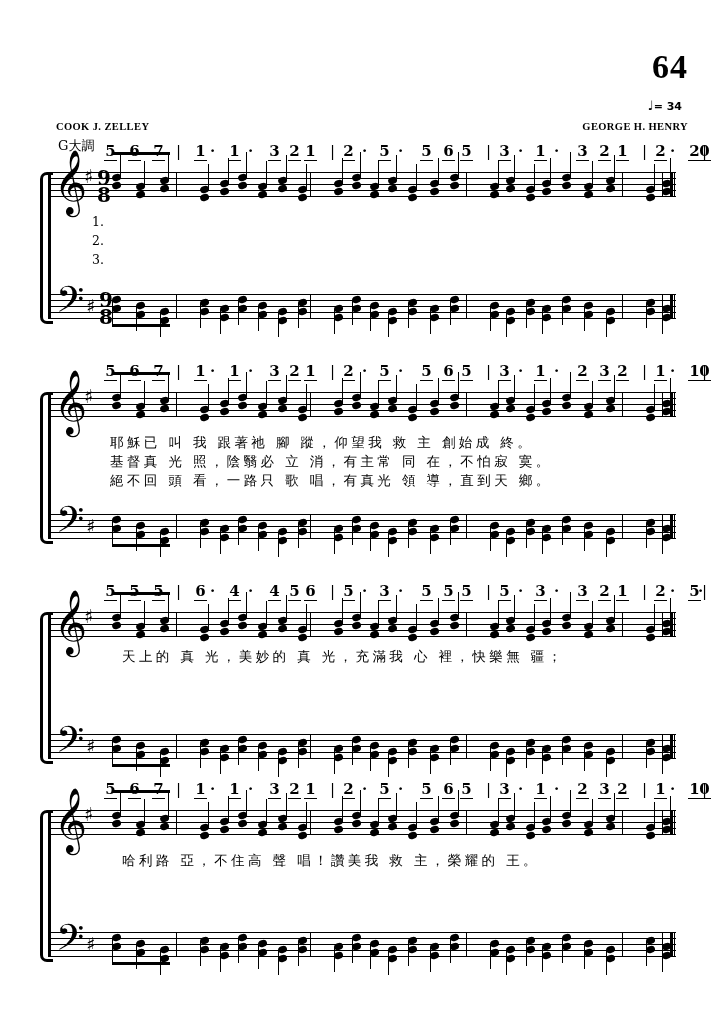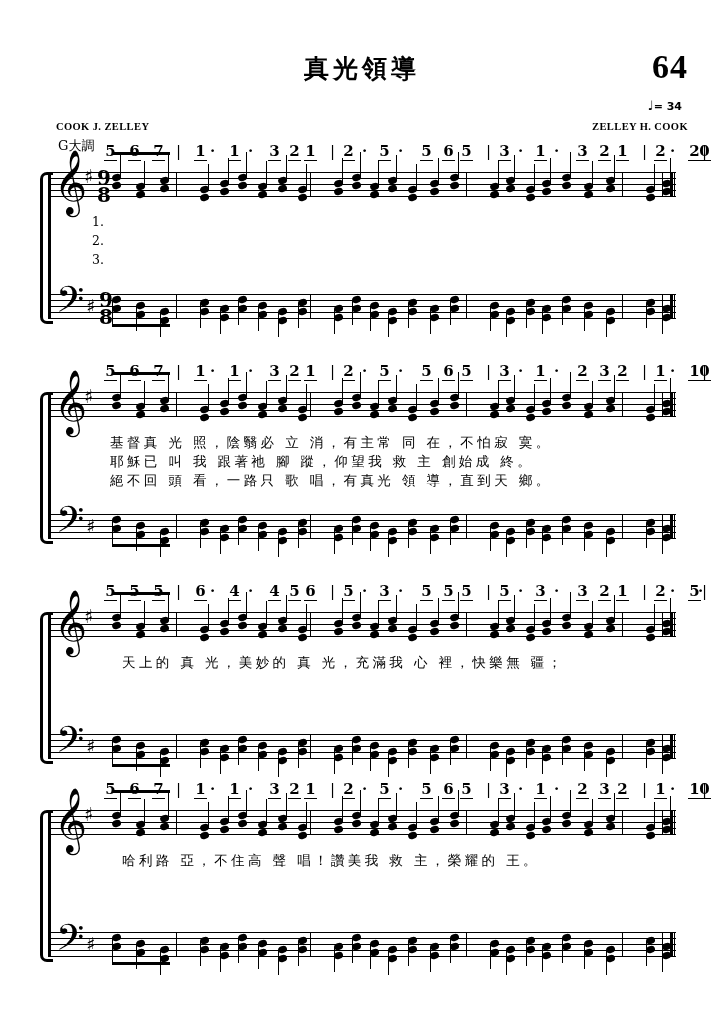--- a/index.html
+++ b/index.html
@@ -211,26 +211,25 @@
   .lyrics .ln-text.centered {
     left: 74px;
   }
 </style>
 </head>
 <body>
 
 <div class="page">
 
   <div class="hymn-number">64</div>
-  <div class="title">真光領導</div>
   <div class="tempo">
     <span class="note-glyph">♩</span><span>= 34</span>
   </div>
   <div class="author-left">COOK J. ZELLEY</div>
-  <div class="author-right">ZELLEY H. COOK</div>
+  <div class="author-right">GEORGE H. HENRY</div>
   <div class="keysig"><span class="big">G大調</span></div>
 
   <div class="system" id="sys1" style="top:140px;">
     <div class="numline">
         <div class="cell u1" style="left: 56px; width: 13px;">5</div>
         <div class="cell u1" style="left: 80px; width: 13px;">6</div>
         <div class="cell u1" style="left: 104px; width: 13px;">7</div>
         <div class="cell bar" style="left: 124px; width: 13px;">|</div>
         <div class="cell u1" style="left: 146px; width: 13px;">1</div>
         <div class="cell dotmark" style="left: 158px; width: 13px;">·</div>
@@ -683,25 +682,25 @@
         <div class="nh" style="left: 614px; top: 22px;"></div>
         <div class="nh" style="left: 614px; top: 139px;"></div>
         <div class="stem" style="left: 614px; top: 143px; height: 25px;"></div>
         <div class="nh" style="left: 614px; top: 148px;"></div>
         <div class="beam" style="left: 64px; top: -14px; width: 58px;"></div>
         <div class="beam" style="left: 64px; top: 158px; width: 58px;"></div>
       </div>
     <div class="lyrics" style="top: 74px;">
         <div class="lyricline">
           <span class="ln-no"></span>
-          <span class="ln-text">基督真 光 照，陰翳必 立 消，有主常 同 在，不怕寂 寞。</span>
+          <span class="ln-text">耶穌已 叫 我 跟著祂 腳 蹤，仰望我 救 主 創始成 終。</span>
         </div>
         <div class="lyricline">
           <span class="ln-no"></span>
-          <span class="ln-text">耶穌已 叫 我 跟著祂 腳 蹤，仰望我 救 主 創始成 終。</span>
+          <span class="ln-text">基督真 光 照，陰翳必 立 消，有主常 同 在，不怕寂 寞。</span>
         </div>
         <div class="lyricline">
           <span class="ln-no"></span>
           <span class="ln-text">絕不回 頭 看，一路只 歌 唱，有真光 領 導，直到天 鄉。</span>
         </div>
       </div>
   </div>
 
   <div class="system" id="sys3" style="top:580px;">
     <div class="numline">
@@ -916,21 +915,21 @@
         <div class="nh" style="left: 598px; top: 142px;"></div>
         <div class="nh" style="left: 614px; top: 14px;"></div>
         <div class="stem" style="left: 622.2px; top: -8px; height: 25px;"></div>
         <div class="nh" style="left: 614px; top: 22px;"></div>
         <div class="nh" style="left: 614px; top: 139px;"></div>
         <div class="stem" style="left: 614px; top: 143px; height: 25px;"></div>
         <div class="nh" style="left: 614px; top: 148px;"></div>
         <div class="beam" style="left: 64px; top: -14px; width: 58px;"></div>
         <div class="beam" style="left: 64px; top: 158px; width: 58px;"></div>
       </div>
-    <div class="lyrics" style="top: 74px;">
+    <div class="lyrics" style="top: 68px;">
         <div class="lyricline">
           <span class="ln-no"></span>
           <span class="ln-text centered">天上的 真 光，美妙的 真 光，充滿我 心 裡，快樂無 疆；</span>
         </div>
       </div>
   </div>
 
   <div class="system" id="sys4" style="top:778px;">
     <div class="numline">
         <div class="cell u1" style="left: 56px; width: 13px;">5</div>

